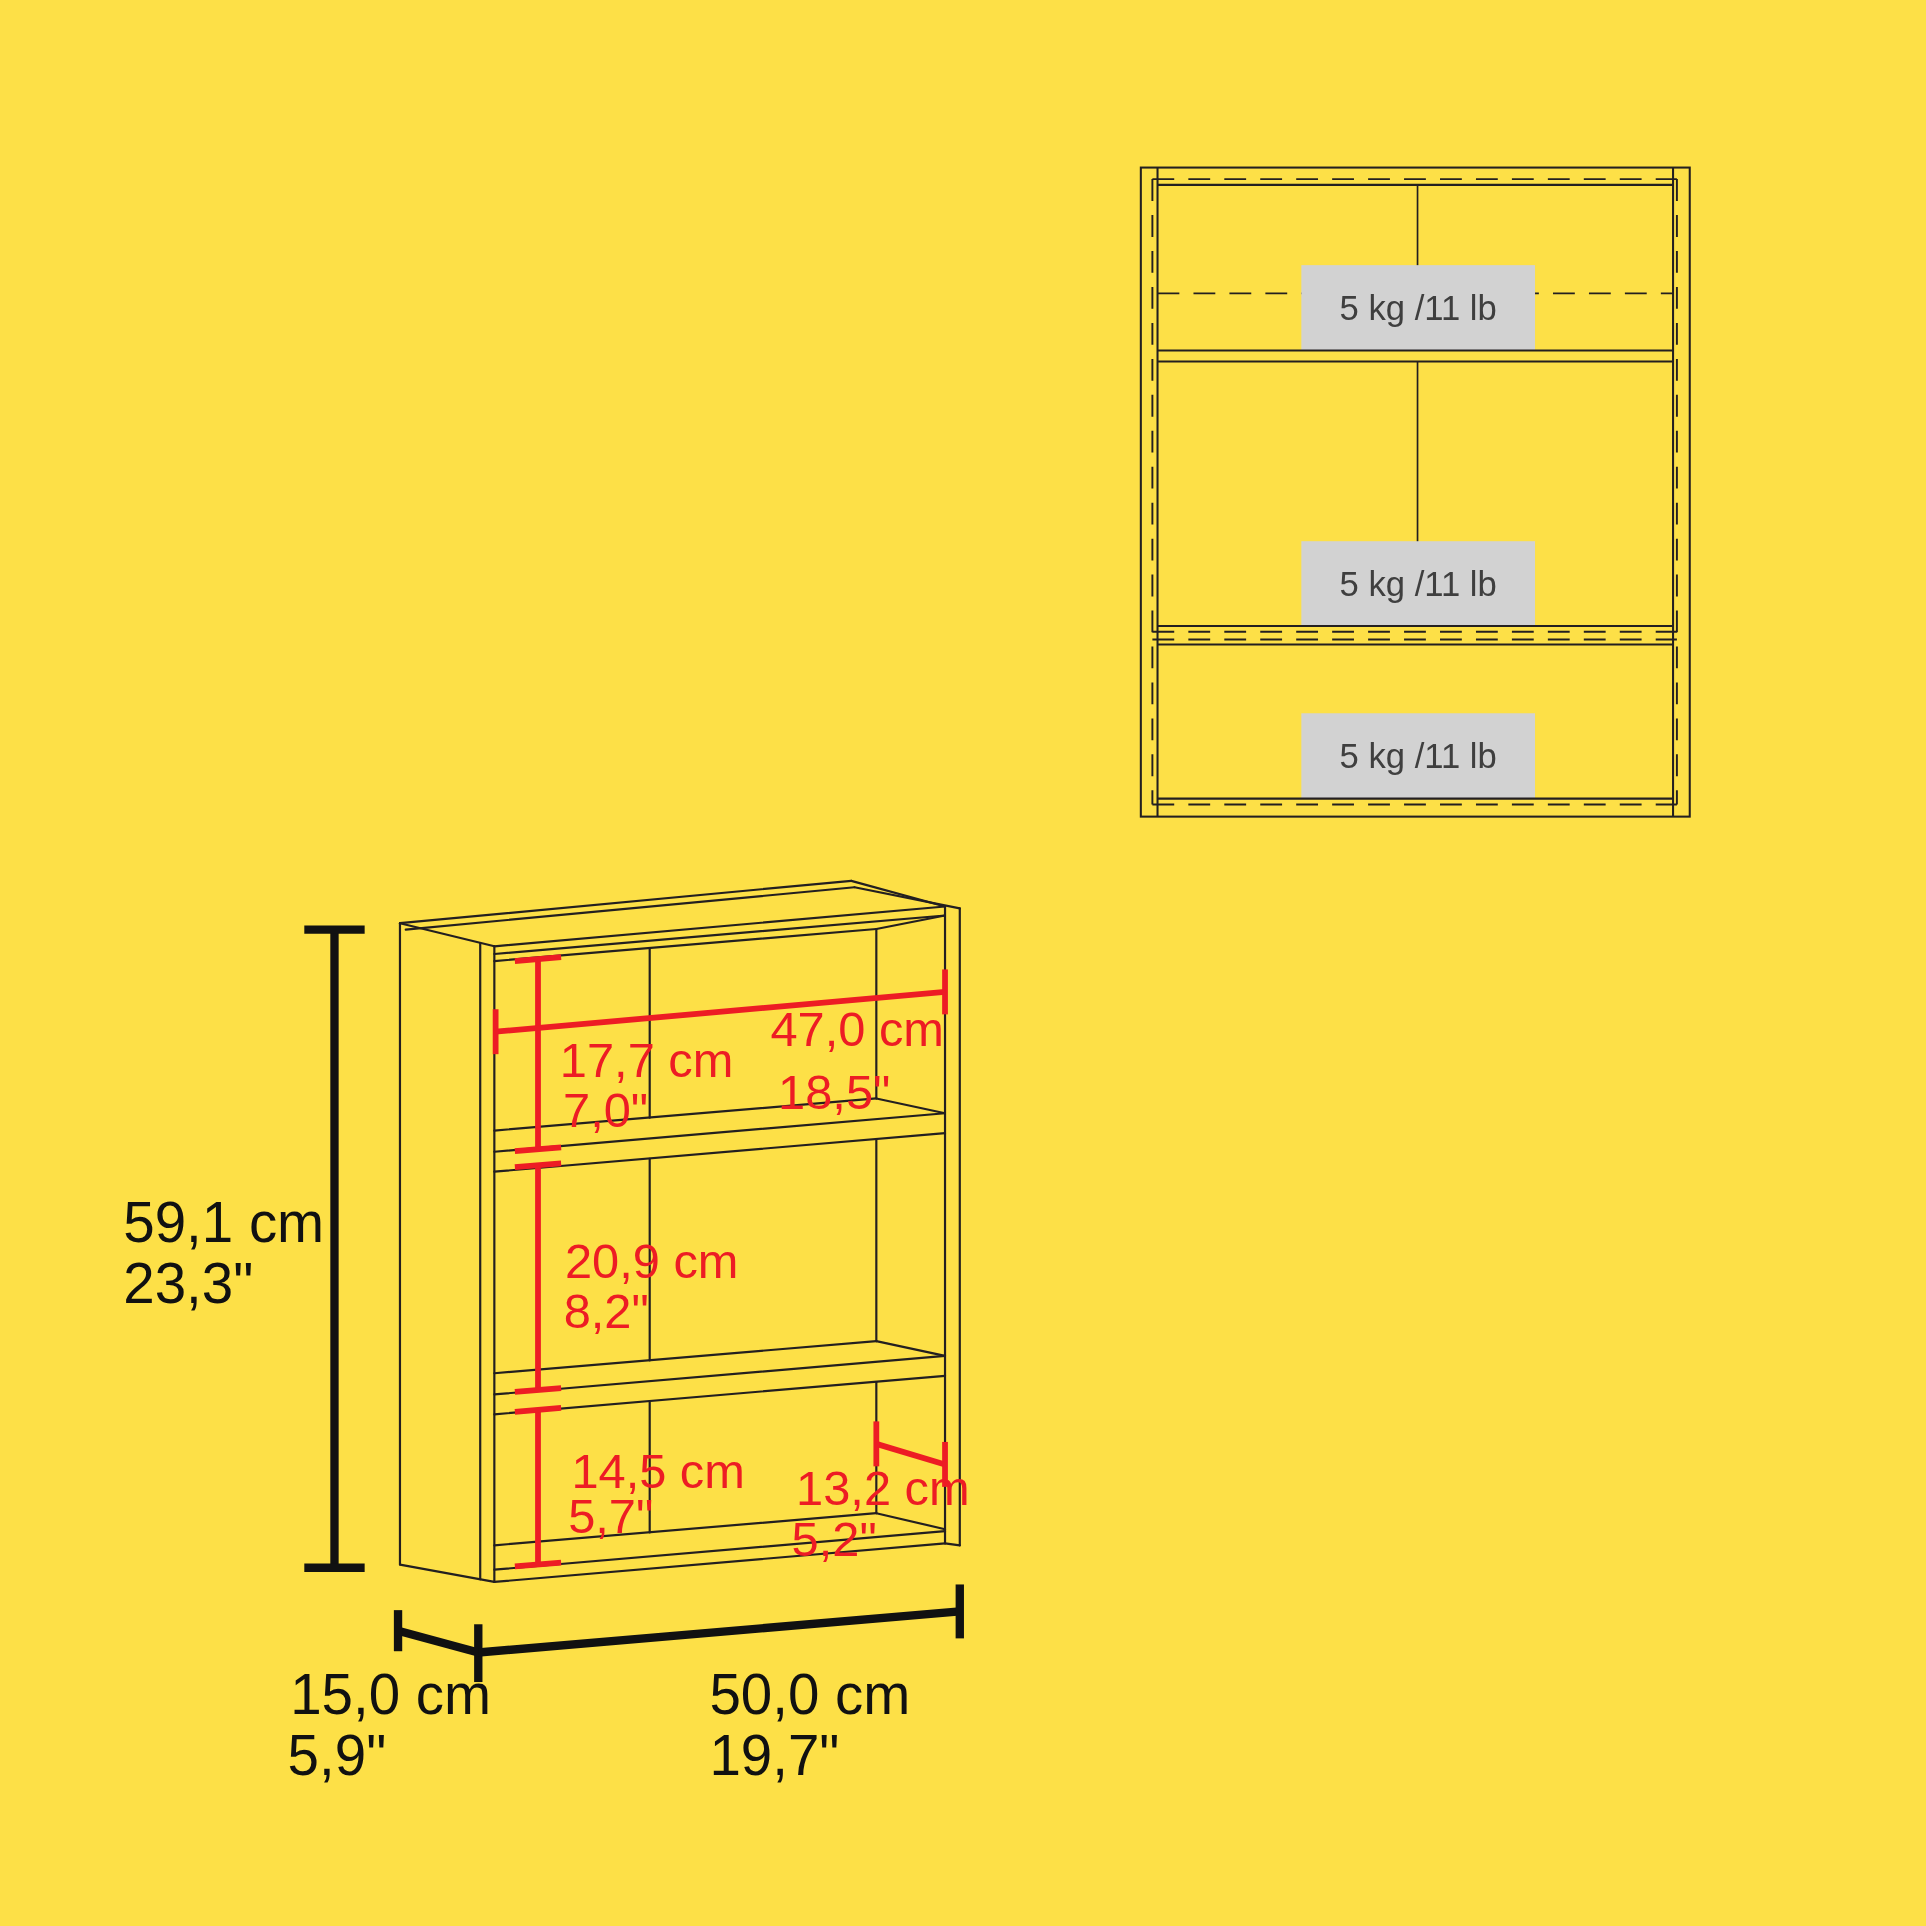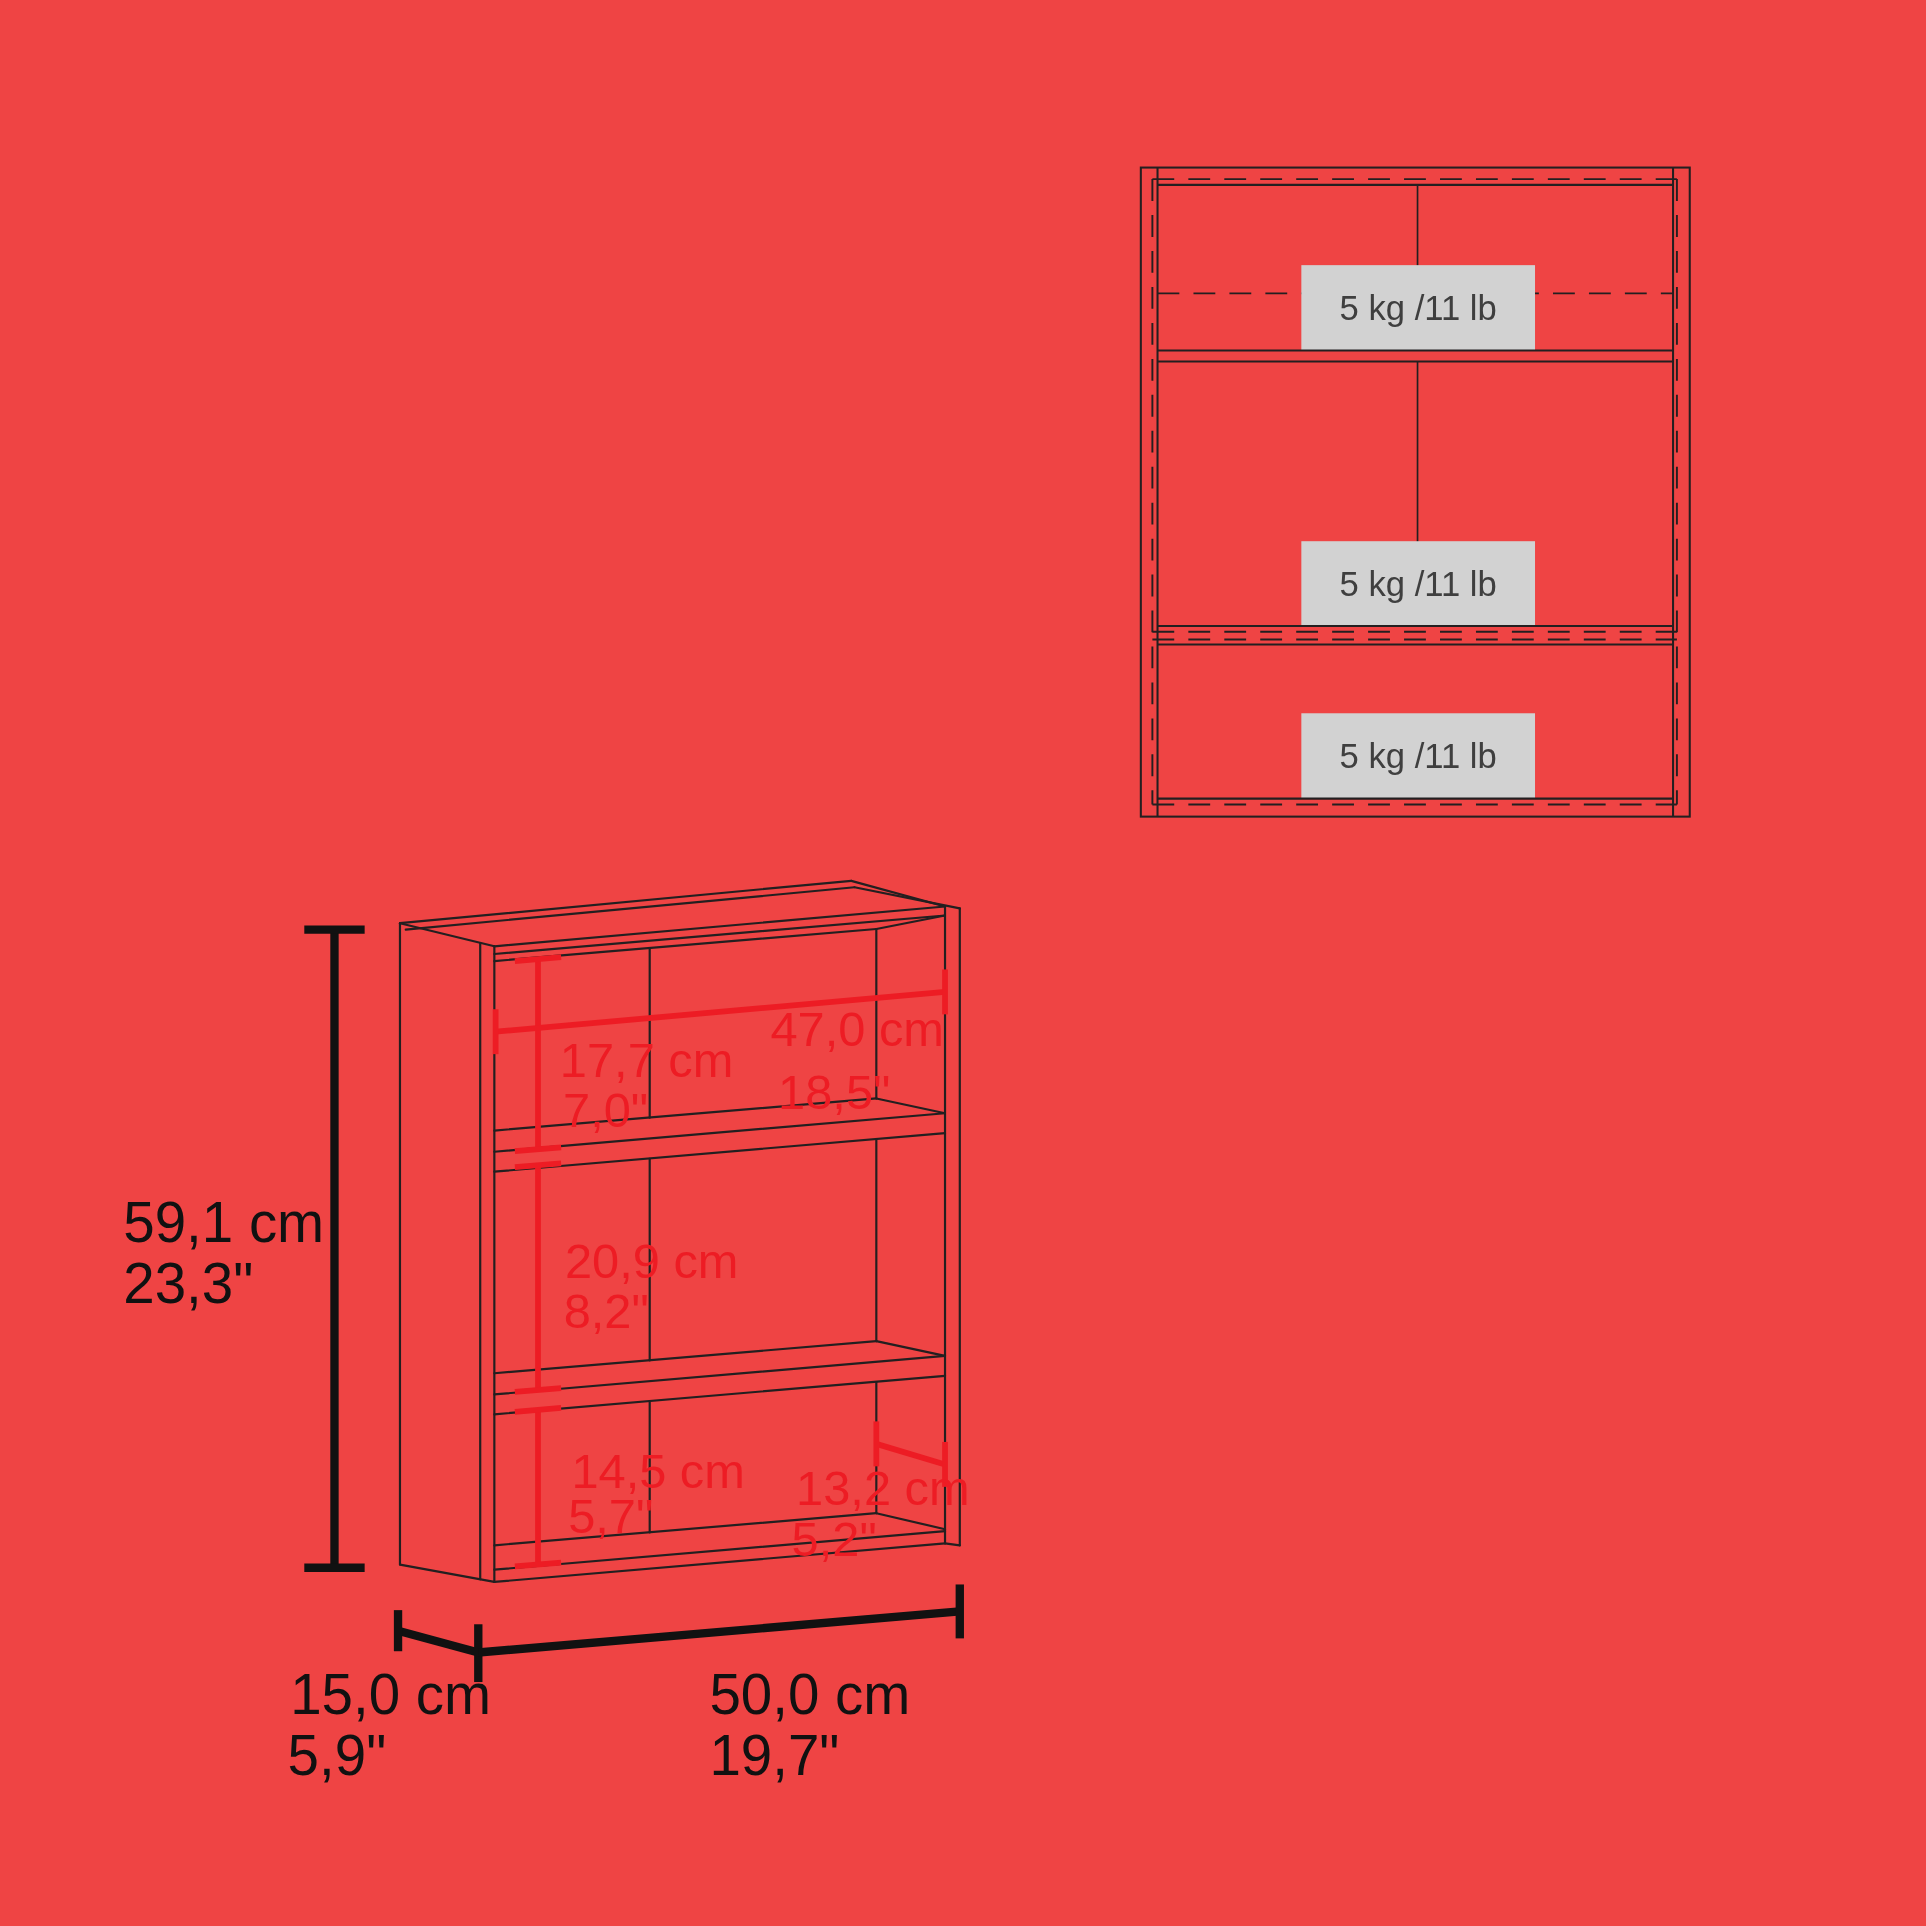--- a/index.html
+++ b/index.html
@@ -1,16 +1,16 @@
 <!DOCTYPE html>
 <html style="font-size:10.3px"><head>
 <meta charset="utf-8">
 <style>
   html,body{margin:0;padding:0;background:#ffffff;}
-  #page{position:relative;width:1926px;height:1926px;background:#ef4444;overflow:hidden;}
+  #page{position:relative;width:1926px;height:1926px;background:#fde047;overflow:hidden;}
   svg{position:absolute;left:0;top:0;}
   text{font-family:"Liberation Sans","DejaVu Sans",sans-serif;}
   .dim-black{fill:#111111;font-size:88px;}
   .dim-red{fill:#ED1C24;font-size:76px;}
   .cap-text{fill:#3f3f3f;font-size:54px;text-anchor:middle;}
 </style>
 </head>
 <body>
 
 <div id="page">

